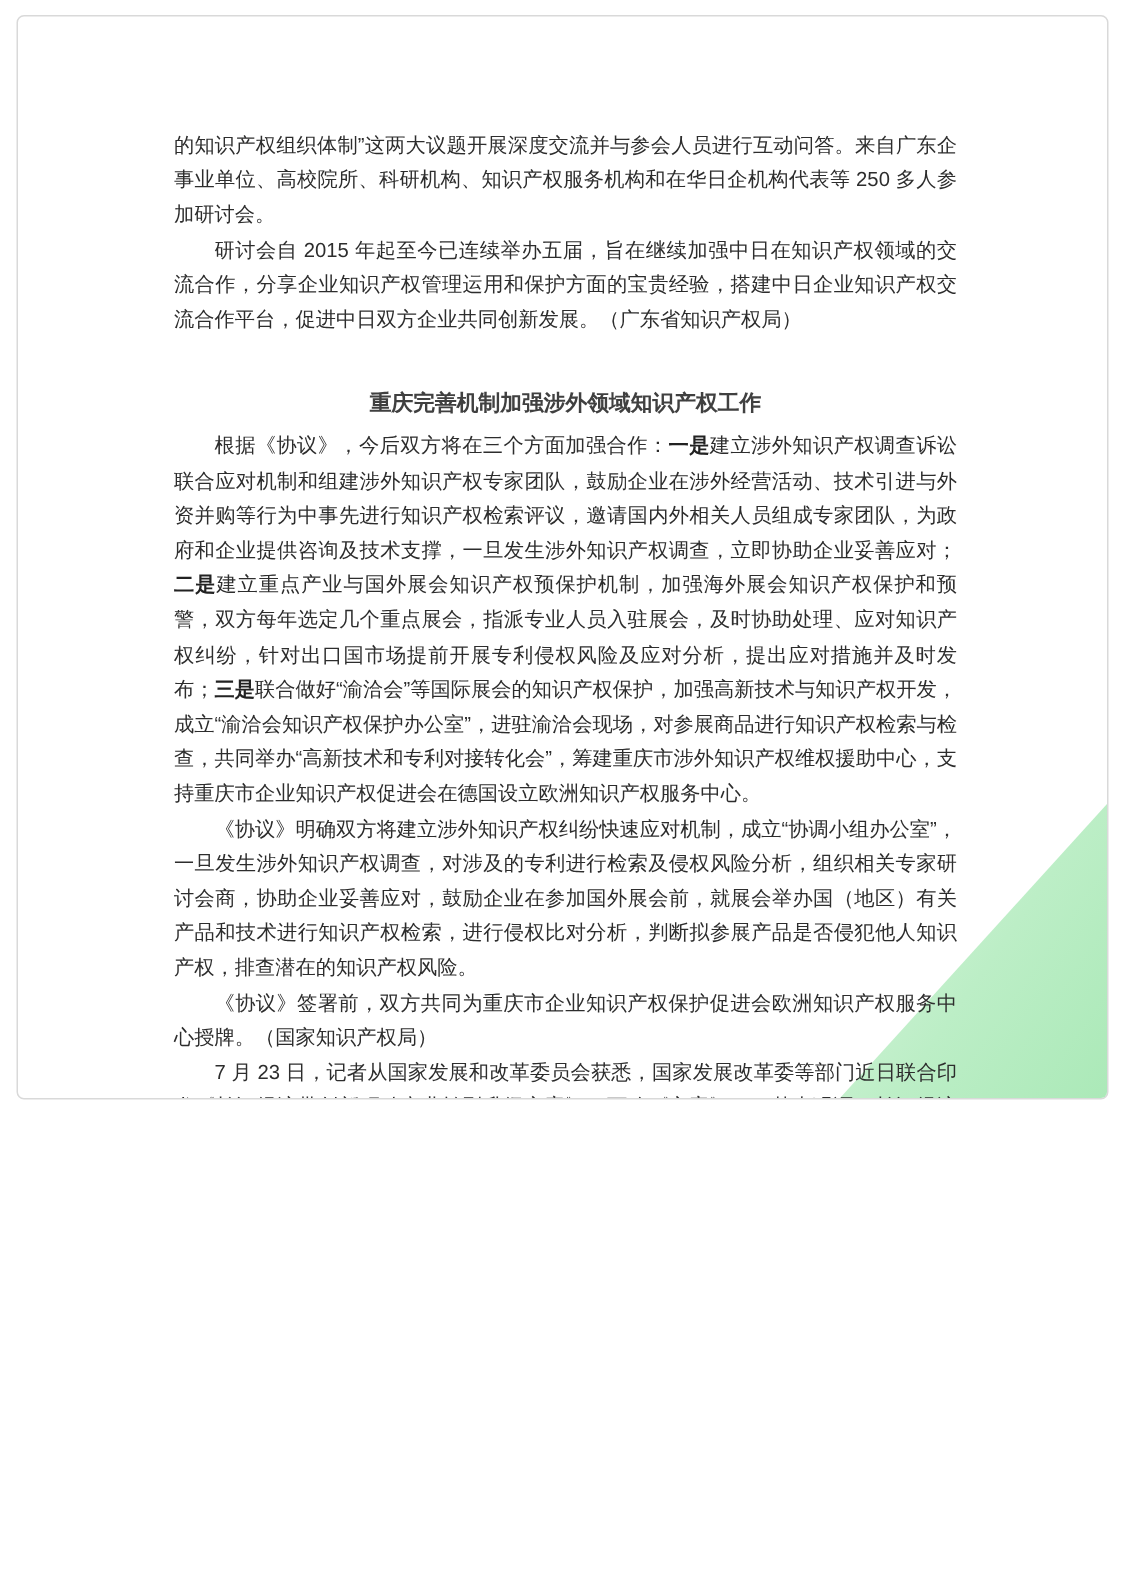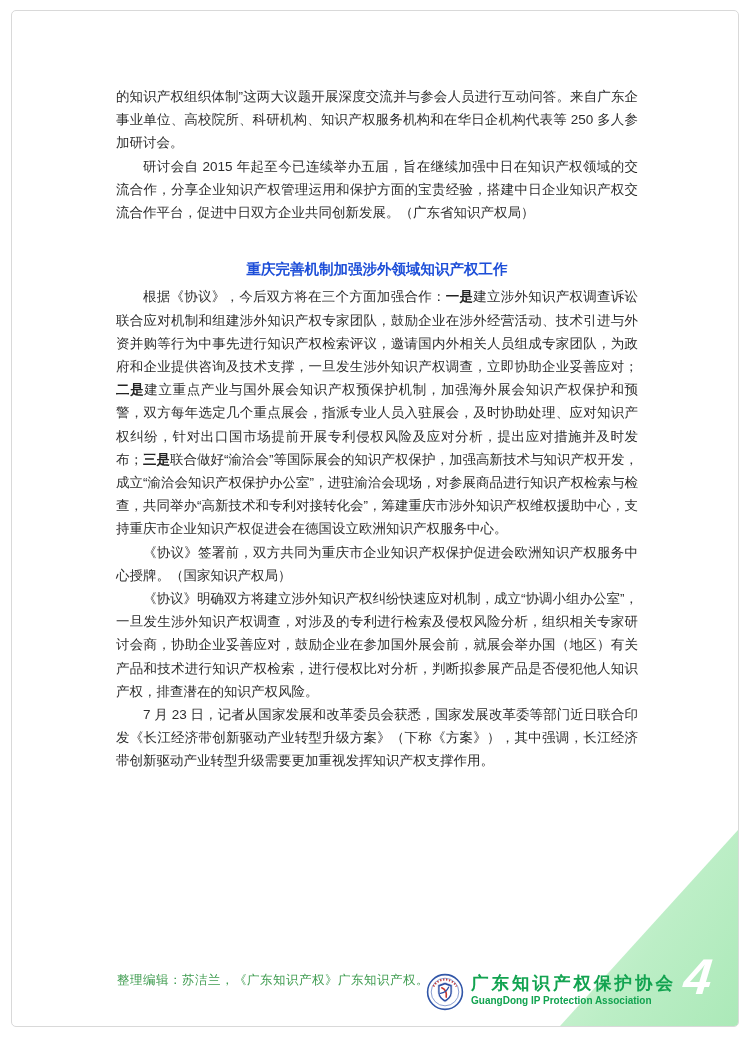--- a/index.html
+++ b/index.html
@@ -14,21 +14,21 @@
     position: relative;
     width: 750px;
     height: 1054px;
     background: #ffffff;
   }
   .page {
     position: absolute;
     left: 11px;
     top: 10px;
     width: 728px;
-    height: 1017px;
+    height: 723px;
     background: #ffffff;
     border: 1px solid #d9d9d9;
     border-radius: 5px;
     overflow: hidden;
     box-sizing: border-box;
   }
   .corner-triangle {
     position: absolute;
     right: 0;
     bottom: 0;
@@ -59,21 +59,21 @@
   .body-p b {
     font-weight: bold;
     color: #222222;
     margin-top: 48px;
   }
   .article-title {
     margin: 34px 0 4px 0;
     text-align: center;
     font-size: 14.5px;
     font-weight: bold;
-    color: #1d4ed8;
+    color: #404040;
     line-height: 23.2px;
   }
   .footer-note {
     position: absolute;
     left: 105px;
     top: 961px;
     z-index: 2;
     font-family: "Liberation Serif", "DejaVu Serif", serif;
     font-size: 12.5px;
     color: #3f9c50;
@@ -133,22 +133,22 @@
   <div class="page">
 
     <div class="corner-triangle"></div>
 
     <div class="content">
       <p class="body-p no-indent">的知识产权组织体制”这两大议题开展深度交流并与参会人员进行互动问答。来自广东企事业单位、高校院所、科研机构、知识产权服务机构和在华日企机构代表等 250 多人参加研讨会。</p>
       <p class="body-p">研讨会自 2015 年起至今已连续举办五届，旨在继续加强中日在知识产权领域的交流合作，分享企业知识产权管理运用和保护方面的宝贵经验，搭建中日企业知识产权交流合作平台，促进中日双方企业共同创新发展。（广东省知识产权局）</p>
 
       <h2 class="article-title">重庆完善机制加强涉外领域知识产权工作</h2>
       <p class="body-p"><span>根据《协议》，今后双方将在三个方面加强合作：</span><b>一是</b><span>建立涉外知识产权调查诉讼联合应对机制和组建涉外知识产权专家团队，鼓励企业在涉外经营活动、技术引进与外资并购等行为中事先进行知识产权检索评议，邀请国内外相关人员组成专家团队，为政府和企业提供咨询及技术支撑，一旦发生涉外知识产权调查，立即协助企业妥善应对；</span><b>二是</b><span>建立重点产业与国外展会知识产权预保护机制，加强海外展会知识产权保护和预警，双方每年选定几个重点展会，指派专业人员入驻展会，及时协助处理、应对知识产权纠纷，针对出口国市场提前开展专利侵权风险及应对分析，提出应对措施并及时发布；</span><b>三是</b><span>联合做好“渝洽会”等国际展会的知识产权保护，加强高新技术与知识产权开发，成立“渝洽会知识产权保护办公室”，进驻渝洽会现场，对参展商品进行知识产权检索与检查，共同举办“高新技术和专利对接转化会”，筹建重庆市涉外知识产权维权援助中心，支持重庆市企业知识产权促进会在德国设立欧洲知识产权服务中心。</span></p>
+      <p class="body-p">《协议》明确双方将建立涉外知识产权纠纷快速应对机制，成立“协调小组办公室”，一旦发生涉外知识产权调查，对涉及的专利进行检索及侵权风险分析，组织相关专家研讨会商，协助企业妥善应对，鼓励企业在参加国外展会前，就展会举办国（地区）有关产品和技术进行知识产权检索，进行侵权比对分析，判断拟参展产品是否侵犯他人知识产权，排查潜在的知识产权风险。</p>
       <p class="body-p">《协议》签署前，双方共同为重庆市企业知识产权保护促进会欧洲知识产权服务中心授牌。（国家知识产权局）</p>
-      <p class="body-p">《协议》明确双方将建立涉外知识产权纠纷快速应对机制，成立“协调小组办公室”，一旦发生涉外知识产权调查，对涉及的专利进行检索及侵权风险分析，组织相关专家研讨会商，协助企业妥善应对，鼓励企业在参加国外展会前，就展会举办国（地区）有关产品和技术进行知识产权检索，进行侵权比对分析，判断拟参展产品是否侵犯他人知识产权，排查潜在的知识产权风险。</p>
 
       <p class="body-p">7 月 23 日，记者从国家发展和改革委员会获悉，国家发展改革委等部门近日联合印发《长江经济带创新驱动产业转型升级方案》（下称《方案》），其中强调，长江经济带创新驱动产业转型升级需要更加重视发挥知识产权支撑作用。</p>
     </div>
 
     <div class="footer-note">整理编辑：苏洁兰，《广东知识产权》广东知识产权。</div>
 
     <div class="footer-brand">
       <svg class="seal-logo" viewBox="0 0 38 38" xmlns="http://www.w3.org/2000/svg">
         <circle cx="19" cy="19" r="17.4" fill="#ffffff" stroke="#3156a8" stroke-width="1.6"></circle>
         <circle cx="19" cy="19" r="13.8" fill="none" stroke="#6d86c4" stroke-width="0.8"></circle>

